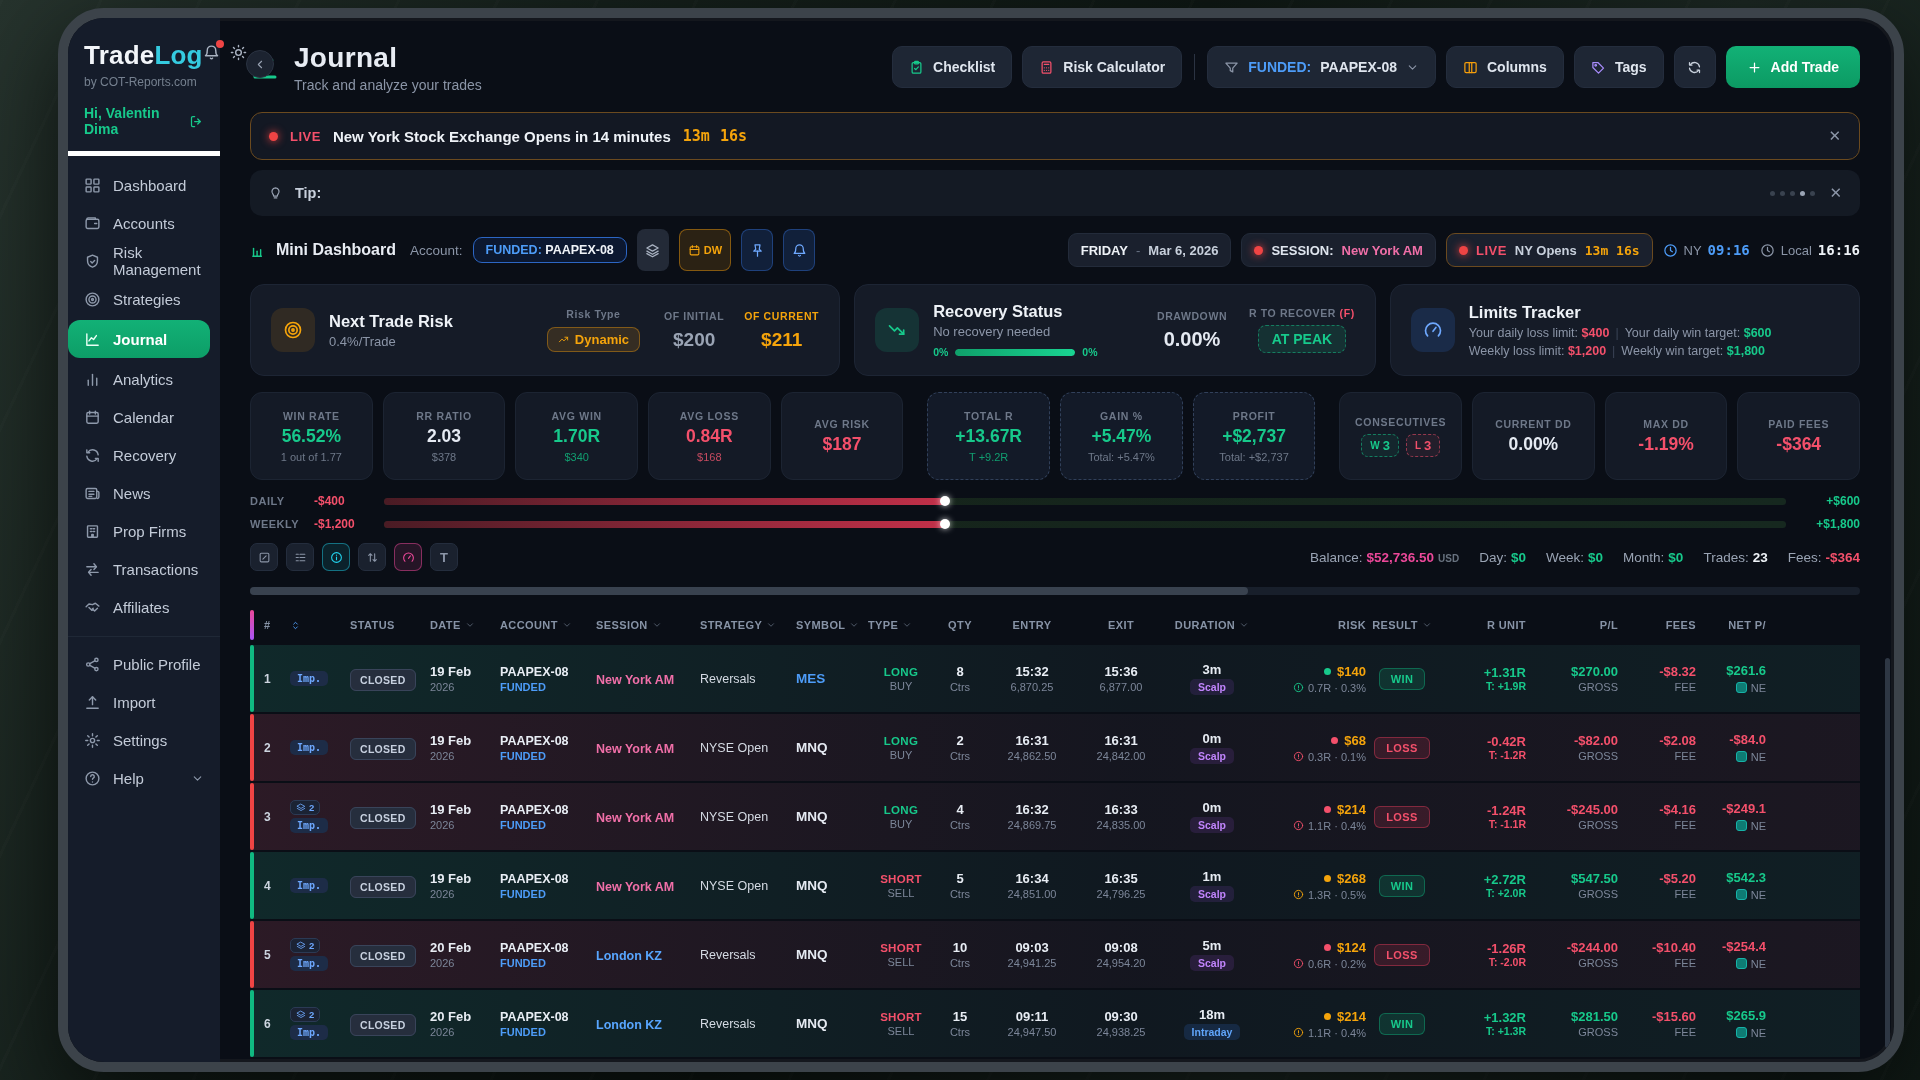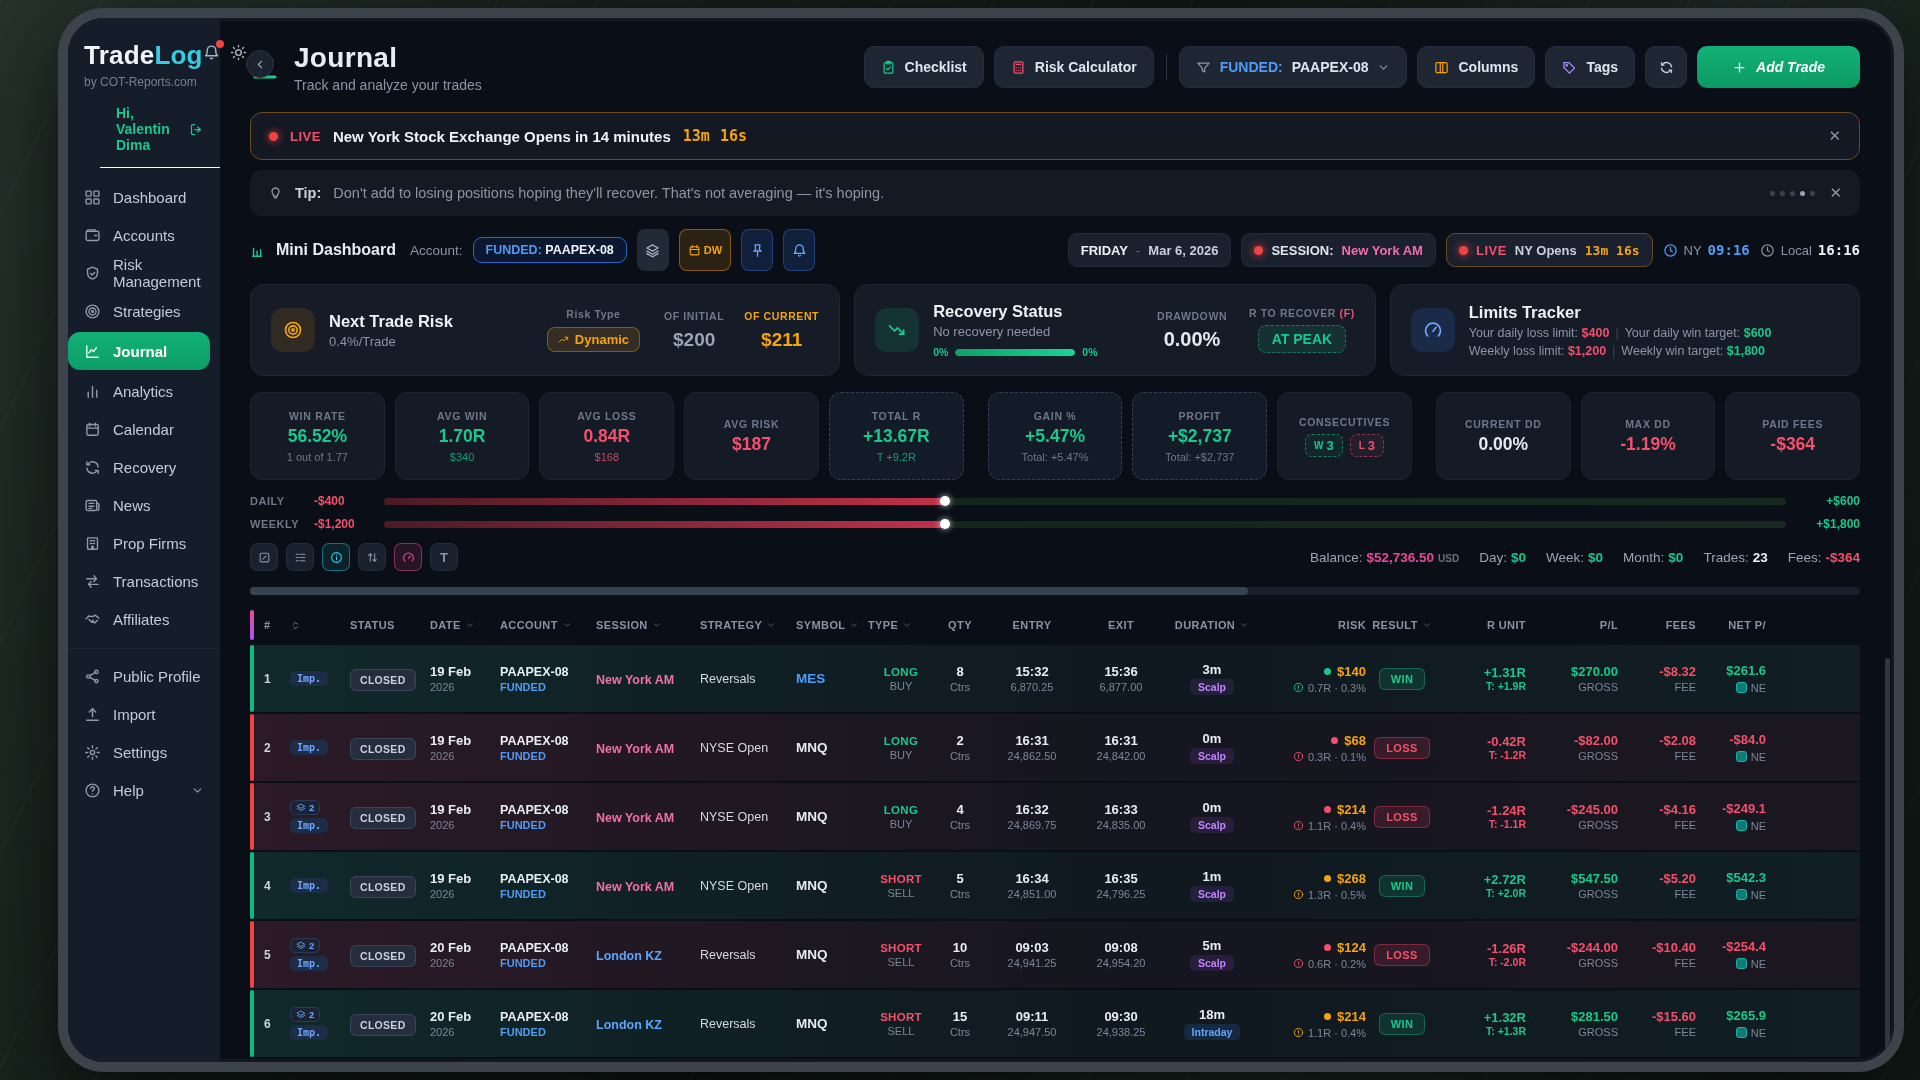--- a/index.html
+++ b/index.html
@@ -28,21 +28,21 @@
   .sidebar { width:152px; background:#151c2a; flex:0 0 auto; padding-top:22px; position:relative; }
   .side-head { padding:0 16px; }
   .logo-row { display:flex; align-items:flex-start; }
   .logo { font-size:26px; font-weight:800; letter-spacing:.2px; color:#f2f5f9; }
   .logo .accent { color:#35cbe0; }
   .logo-icons { margin-left:auto; display:flex; gap:10px; padding-top:4px; }
   .bell-wrap { position:relative; color:#aab3c2; cursor:pointer; }
   .bell-dot { position:absolute; top:-4px; right:-4px; width:8px; height:8px; border-radius:50%; background:#ef4444; }
   .theme { color:#aab3c2; cursor:pointer; }
   .tagline { color:#75808f; font-size:12px; margin-top:4px; }
-  .greet-row { display:flex; align-items:center; padding:16px 16px 14px; border-bottom:1px solid #ffffff;margin-left:32px; }
+  .greet-row { display:flex; align-items:center; padding:16px 16px 14px; border-bottom:5px solid #ffffff; }
   .greet { color:#17c98b; font-size:14px; font-weight:700; }
   .logout { margin-left:auto; color:#17c98b; cursor:pointer; }
   .menu { padding:10px 0 0; }
   .sitem { display:flex; align-items:center; gap:12px; height:38px; padding:0 16px; color:#c3cbd8; font-size:15px; cursor:pointer; }
   .sitem .sic { color:#8e99ab; display:flex; }
   .sitem.active { background:linear-gradient(180deg,#12b176,#0d9e67); color:#fff; border-radius:12px; margin:2px 10px 2px 0; padding-left:16px; font-weight:700; }
   .sitem.active .sic { color:#eafff5; }
   .sitem .chev { margin-left:auto; color:#8e99ab; }
   .menu-div { border-top:1px solid #1f2836; margin:10px 0 8px; }
   .collapse-btn { position:absolute; left:178px; top:32px; width:28px; height:28px; border-radius:50%;
@@ -58,21 +58,21 @@
   .page-title { font-size:28px; font-weight:800; letter-spacing:.3px; }
   .page-sub { font-size:14px; color:#8b95a7; margin-top:3px; }
   .topbar-actions { margin-left:auto; display:flex; align-items:center; gap:10px; }
   .tbtn { display:flex; align-items:center; gap:9px; background:#1e2634; border:1px solid #242d3d; border-radius:10px;
     height:42px; padding:0 16px; font-size:14px; font-weight:700; color:#dfe5ee; cursor:pointer; }
   .tbtn .g { color:#17c98b; } .tbtn .r { color:#f4506b; } .tbtn .o { color:#f59e0b; } .tbtn .p { color:#a78bfa; }
   .vdiv { width:1px; height:26px; background:#2b3342; margin:0 2px; }
   .filter-prefix { color:#4d9cf8; font-weight:700; }
   .chev-dn { color:#8b95a7; }
   .refresh-btn { width:42px; justify-content:center; padding:0; color:#c8d0dc; }
-  .add-btn { background:linear-gradient(180deg,#12b176,#0c9a63); border:none; color:#fff; font-weight:800; padding:0 35px;font-style:italic; }
+  .add-btn { background:linear-gradient(180deg,#12b176,#0c9a63); border:none; color:#fff; font-weight:800; padding:0 21px; }
 
   .live-banner { margin-top:12px; height:48px; border:1px solid #6b4a1f; border-radius:12px; background:#131823;
     display:flex; align-items:center; gap:12px; padding:0 18px; }
   .red-dot { width:9px; height:9px; border-radius:50%; background:#ef4444; box-shadow:0 0 8px #ef4444; }
   .live-word { color:#f4506b; font-weight:800; font-size:13px; letter-spacing:.5px; }
   .live-msg { font-size:15px; font-weight:700; color:#eef2f7; }
   .live-count { color:#f5a40b; font-weight:800; font-size:15px; display:flex; gap:10px; }
   .close-x { margin-left:auto; color:#8b95a7; font-size:15px; cursor:pointer; }
 
   .tip-banner { margin-top:10px; height:46px; border-radius:12px; background:#141a24; display:flex; align-items:center; gap:12px; padding:0 18px; }
@@ -538,21 +538,20 @@
     </div>
 
     <div class="tip-banner">
       <span class="tip-bulb">
           <svg class="ic i15" viewBox="0 0 24 24">
             <path d="M12 3a6 6 0 0 0-4 10.2c.8.8 1 1.5 1 2.8h6c0-1.3.2-2 1-2.8A6 6 0 0 0 12 3"></path>
             <path d="M10 19h4"></path>
           </svg>
         </span>
       <span class="tip-label">Tip:</span>
-      <span class="tip-text">Don't add to losing positions hoping they'll recover. That's not averaging — it's hoping.</span>
       <div class="tip-right">
         <div class="dots">
             <span class="pdot"></span>
             <span class="pdot"></span>
             <span class="pdot"></span>
             <span class="pdot on"></span>
             <span class="pdot"></span>
           </div>
         <span class="close-x" style="margin-left:0">✕</span>
       </div>
@@ -713,20 +712,26 @@
     </div>
 
     <div class="stats-row" id="stats-row">
         <div class="stat">
     <div class="stat-label">WIN RATE</div>
     <div class="stat-value green">56.52%</div>
 
     <div class="stat-sub dim">1 out of 1.77</div>
   </div>
         <div class="stat">
+    <div class="stat-label">RR RATIO</div>
+    <div class="stat-value white">2.03</div>
+
+    <div class="stat-sub dim">$378</div>
+  </div>
+        <div class="stat">
     <div class="stat-label">AVG WIN</div>
     <div class="stat-value green">1.70R</div>
 
     <div class="stat-sub greendim">$340</div>
   </div>
         <div class="stat">
     <div class="stat-label">AVG LOSS</div>
     <div class="stat-value red">0.84R</div>
 
     <div class="stat-sub reddim">$168</div>

